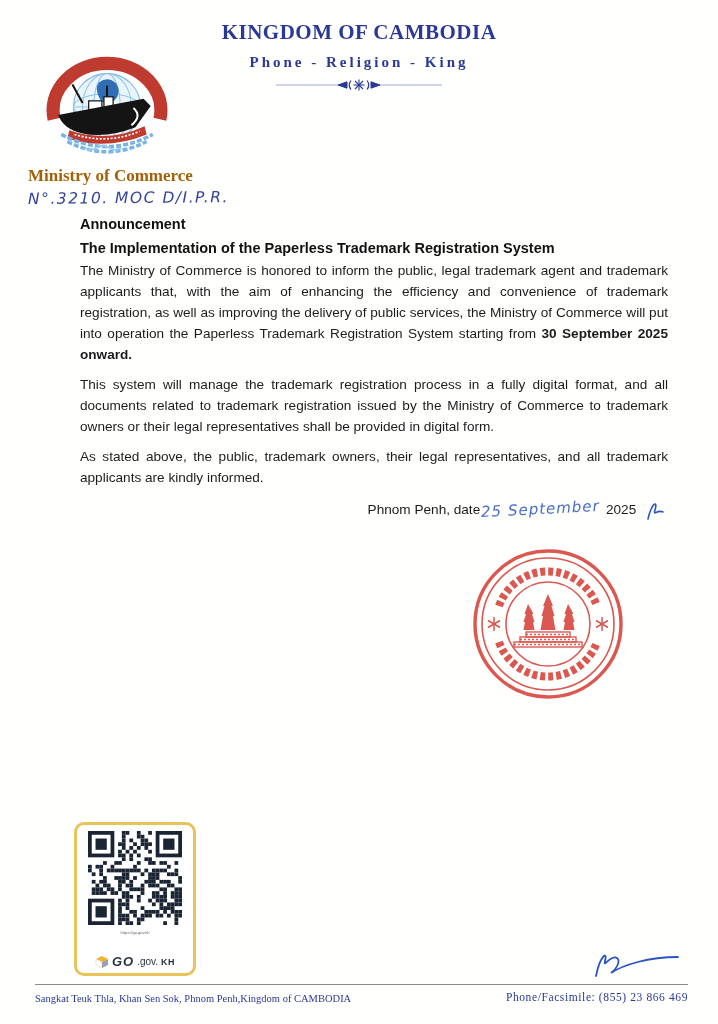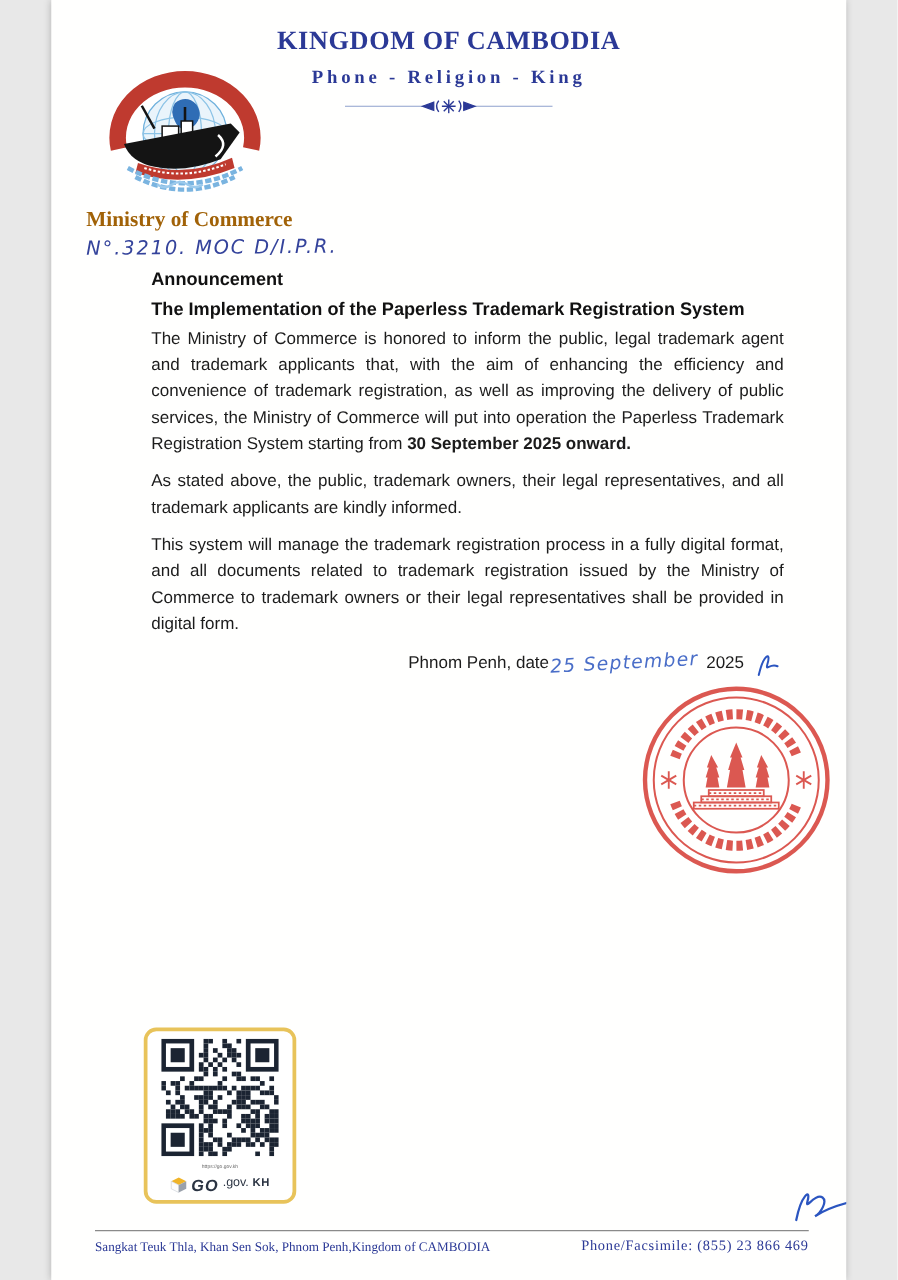--- a/index.html
+++ b/index.html
@@ -1,17 +1,17 @@
 <!DOCTYPE html>
 <html><head>
 <meta charset="utf-8">
 <style>
   html,body{margin:0;padding:0;}
   body{background:#e8e8e8;font-family:"Liberation Sans",sans-serif;}
-  .page{position:relative;width:636px;height:1024px;background:#fffffe;margin:0 auto;overflow:hidden;
+  .page{position:relative;width:718px;height:1024px;background:#fffffe;margin:0 auto;overflow:hidden;
         box-shadow:0 0 6px rgba(0,0,0,.25);color:#222;}
   
   .header-center{position:absolute;top:20px;left:0;right:0;text-align:center;}
   .kingdom{font-family:"Liberation Serif",serif;font-weight:bold;font-size:21px;color:#2b3996;letter-spacing:.5px;}
   .motto{font-family:"Liberation Serif",serif;font-weight:bold;font-size:15px;color:#2b3996;letter-spacing:3px;margin-top:9px;}
   .ornament{display:block;margin:8px auto 0 auto;}
   .emblem{position:absolute;left:46px;top:56px;}
   .ministry{position:absolute;left:28px;top:166px;font-family:"Liberation Serif",serif;font-weight:bold;font-size:17px;color:#a16207;}
   .refno{position:absolute;left:28px;top:189px;font-style:italic;font-size:15.5px;color:#34439b;
          letter-spacing:1.5px;transform:rotate(-.5deg);font-family:"DejaVu Sans",sans-serif;}
@@ -22,21 +22,21 @@
   .dateline{text-align:right;font-size:13.6px;color:#1c1c1c;margin-top:4px;padding-right:2px;}
   .hand{display:inline-block;font-style:italic;color:#4a6ec8;font-size:15px;letter-spacing:1px;
         transform:rotate(-3deg);margin:0 6px 0 1px;font-family:"DejaVu Sans",sans-serif;}
   .paraph{vertical-align:middle;margin-left:4px;}
   
   .stamp{position:absolute;left:470px;top:546px;opacity:.92;}
   
   .qr-block{position:absolute;left:74px;top:822px;width:106px;background:#fff;border:3px solid #e8c35a;
             border-radius:10px;padding:6px 5px 4px 5px;text-align:center;}
   .qr-caption{font-size:8px;color:#666;transform:scale(.5);transform-origin:center top;white-space:nowrap;height:6px;margin-top:1px;}
-  .qr-logo{display:flex;justify-content:center;gap:3px;margin-top:4px;color:#2a3342;}
+  .qr-logo{display:flex;align-items:center;justify-content:center;gap:3px;margin-top:18px;color:#2a3342;}
   .qr-logo .go{font-weight:bold;font-style:italic;font-size:13px;letter-spacing:1px;}
   .qr-logo .gov{font-size:10px;}
   .qr-logo .kh{font-size:9px;font-weight:bold;letter-spacing:.5px;}
   
   .signature{position:absolute;left:586px;top:944px;}
   .footer-line{position:absolute;left:35px;right:30px;top:984px;border-top:1.2px solid #8a8a8a;}
   .footer{position:absolute;left:35px;right:30px;top:990px;display:flex;justify-content:space-between;
           font-family:"Liberation Serif",serif;color:#2b3996;}
   .addr{font-size:10.5px;line-height:18px;}
   .phone{font-size:11.5px;letter-spacing:.6px;margin-top:1px;}
@@ -98,22 +98,22 @@
 
   <div class="ministry">Ministry of Commerce</div>
   <div class="refno">N°.3210. MOC D/I.P.R.</div>
 
   <div class="content">
     <div class="title-block">
       <div>Announcement</div>
       <div>The Implementation of the Paperless Trademark Registration System</div>
     </div>
     <p class="para"><span>The Ministry of Commerce is honored to inform the public, legal trademark agent and trademark applicants that, with the aim of enhancing the efficiency and convenience of trademark registration, as well as improving the delivery of public services, the Ministry of Commerce will put into operation the Paperless Trademark Registration System starting from</span> <b>30 September 2025 onward.</b></p>
+    <p class="para">This system will manage the trademark registration process in a fully digital format, and all documents related to trademark registration issued by the Ministry of Commerce to trademark owners or their legal representatives shall be provided in digital form.</p>
     <p class="para">As stated above, the public, trademark owners, their legal representatives, and all trademark applicants are kindly informed.</p>
-    <p class="para">This system will manage the trademark registration process in a fully digital format, and all documents related to trademark registration issued by the Ministry of Commerce to trademark owners or their legal representatives shall be provided in digital form.</p>
     <div class="dateline">
       <span>Phnom Penh, date</span><span class="hand">25 September</span><span>2025</span>
       <svg class="paraph" width="22" height="26" viewBox="0 0 22 26">
         <path d="M4,22 C8,5 14,3 11,13 C9,20 13,12 19,15" fill="none" stroke="#2b55c0" stroke-width="1.6" stroke-linecap="round"></path>
       </svg>
     </div>
   </div>
 
   <svg class="stamp" width="156" height="156" viewBox="0 0 156 156">
     <g stroke="#d94a43" fill="none">

